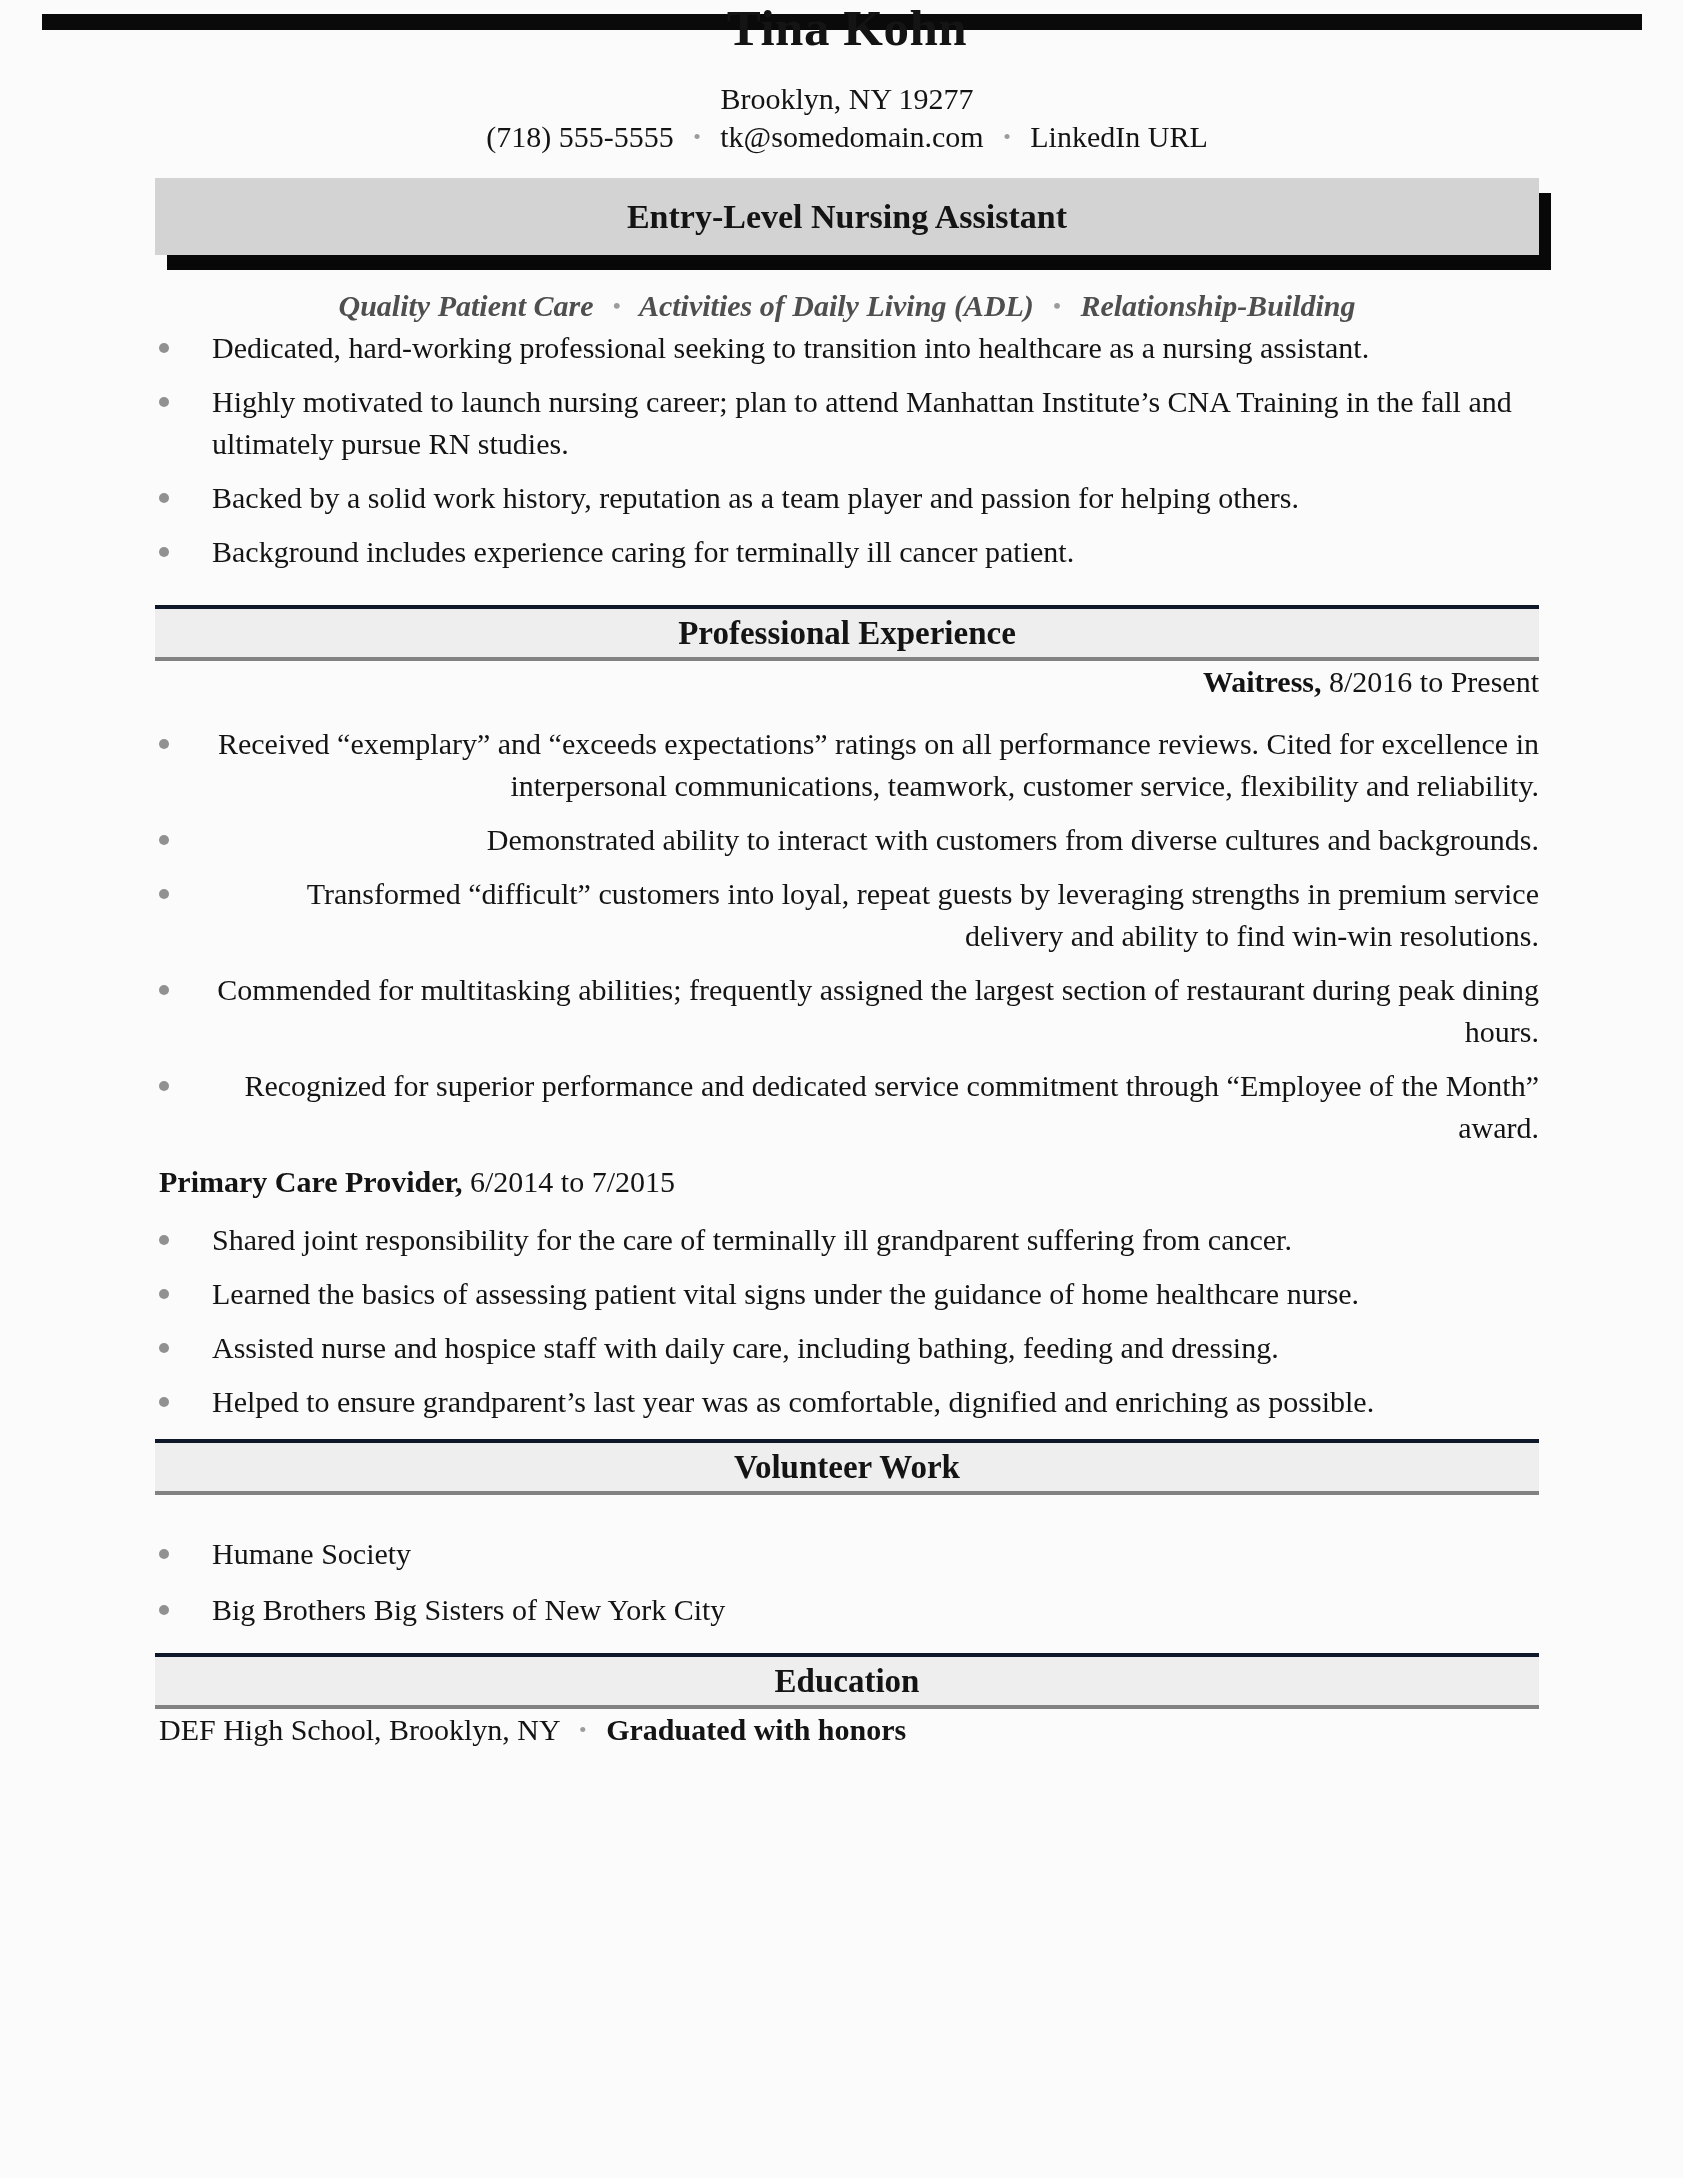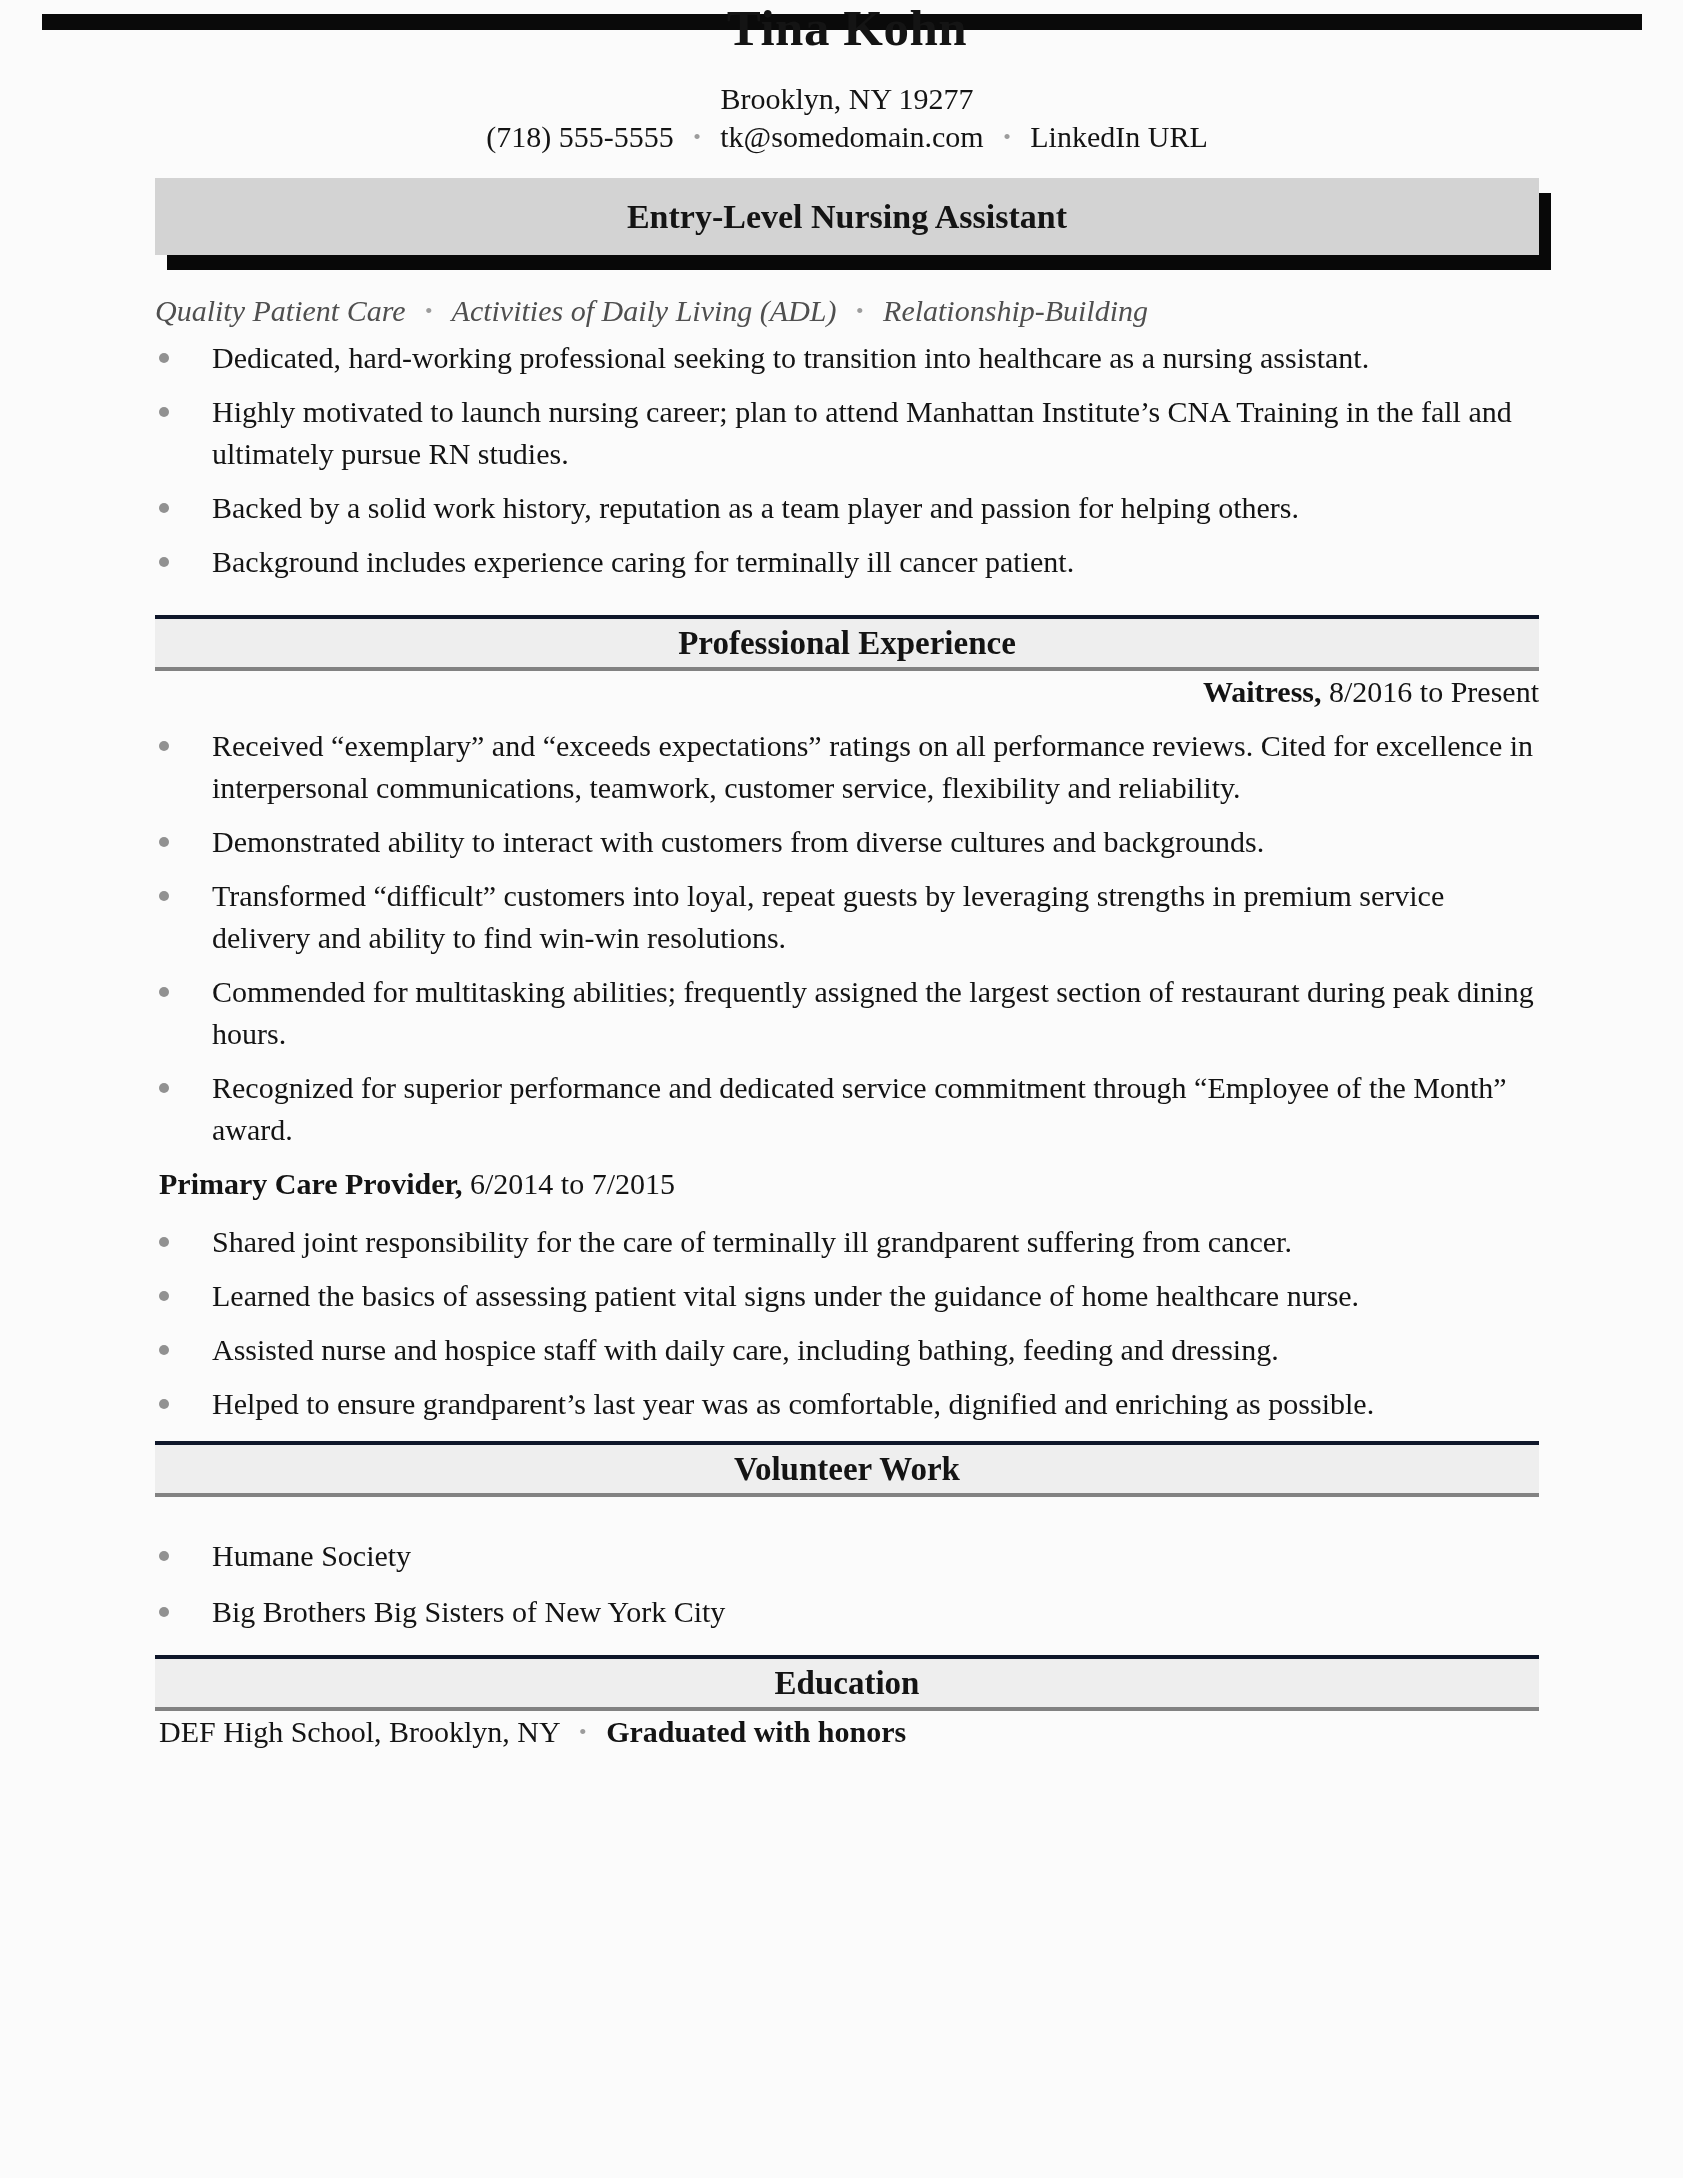--- a/index.html
+++ b/index.html
@@ -52,23 +52,25 @@
     margin-top: 23px;
     width: 1384px; height: 77px;
     background: #d3d3d3;
     box-shadow: 12px 15px 0 #080808;
     text-align: center;
     font-size: 34px; font-weight: bold;
     line-height: 77px;
   }
   .skills-line {
     margin-top: 32px;
-    font-size: 30px; line-height: 48px;
+    font-size: 30px; line-height: 38px;
     font-style: italic;
     color: #4f4f4f;
+    text-align: center;
+    font-weight: bold;
   }
   .skills-line .sep { font-style: normal; }
   ul.bullets {
     list-style: none;
     margin: 0; padding: 0;
   }
   ul.bullets li {
     position: relative;
     padding-left: 57px;
     font-size: 30px; line-height: 42px;
@@ -96,21 +98,21 @@
   .sh-vol { margin-top: 16px; }
   .sh-edu { margin-top: 22px; }
   p.line {
     margin: 0; padding-left: 4px;
     font-size: 30px; line-height: 42px;
   }
   .company { margin-top: 36px; }
   .role-w { margin-top: 22px; text-align: right; }
   .role-p { margin-top: 12px; }
   .bold { font-weight: bold; }
-  ul.job-w { margin-top: 12px; }
+  ul.job-w { margin-top: 20px; text-align: right; }
   ul.job-p { margin-top: 16px; }
   ul.vol { margin-top: 38px; }
   ul.vol li { margin-bottom: 14px; }
   .edu-line { margin-top: 38px; }
 </style>
 </head>
 <body>
 
 <div class="sheet">
   <div class="top-rule"></div>

